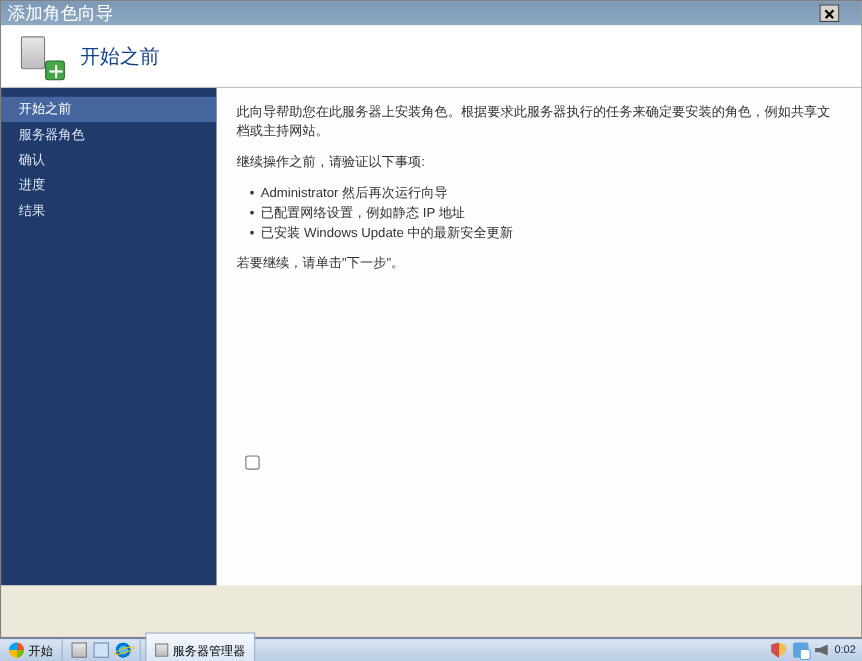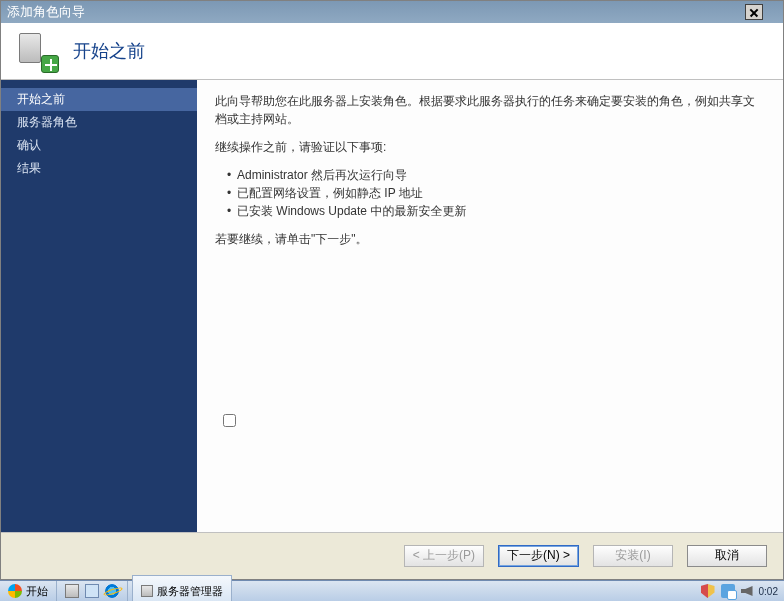--- a/index.html
+++ b/index.html
@@ -19,21 +19,21 @@
     border: 1px solid #808080;
   }
   .titlebar {
     height: 22px;
     background: linear-gradient(#7c98b4, #8fa9c2);
     color: #fff;
     display: flex;
     align-items: center;
     justify-content: space-between;
     padding: 0 20px 0 6px;
-    font-size: 13px;
+    font-size: 16px;
   }
   .titlebar .title { font-weight: normal; }
   .titlebar .close-btn {
     width: 18px; height: 16px;
     background: #d6d3ce;
     border: 1px solid #404040;
     position: relative;
   }
   .titlebar .close-btn::before,
   .titlebar .close-btn::after {
@@ -211,45 +211,40 @@
       <div class="plus"></div>
     </div>
     <h1>开始之前</h1>
   </div>
 
   <div class="body">
     <div class="sidebar">
       <div class="item active">开始之前</div>
       <div class="item">服务器角色</div>
       <div class="item">确认</div>
+      <div class="item">进度</div>
       <div class="item">结果</div>
     </div>
 
     <div class="content">
       <p>此向导帮助您在此服务器上安装角色。根据要求此服务器执行的任务来确定要安装的角色，例如共享文档或主持网站。</p>
       <p>继续操作之前，请验证以下事项:</p>
       <ul>
         <li>Administrator 然后再次运行向导</li>
         <li>已配置网络设置，例如静态 IP 地址</li>
         <li>已安装 Windows Update 中的最新安全更新</li>
       </ul>
       <p>若要继续，请单击"下一步"。</p>
 
       <div class="skip-row">
         <input type="checkbox" style="">
       </div>
     </div>
   </div>
 
-  <div class="buttons">
-    <button class="btn disabled">&lt; 上一步(P)</button>
-    <button class="btn default">下一步(N) &gt;</button>
-    <button class="btn disabled">安装(I)</button>
-    <button class="btn">取消</button>
-  </div>
 </div>
 
 <div class="taskbar">
   <div class="start-btn">
     <span class="start-orb"></span>
     <span>开始</span>
   </div>
   <div class="ql">
     <span class="srv"></span>
     <span class="desk"></span>

